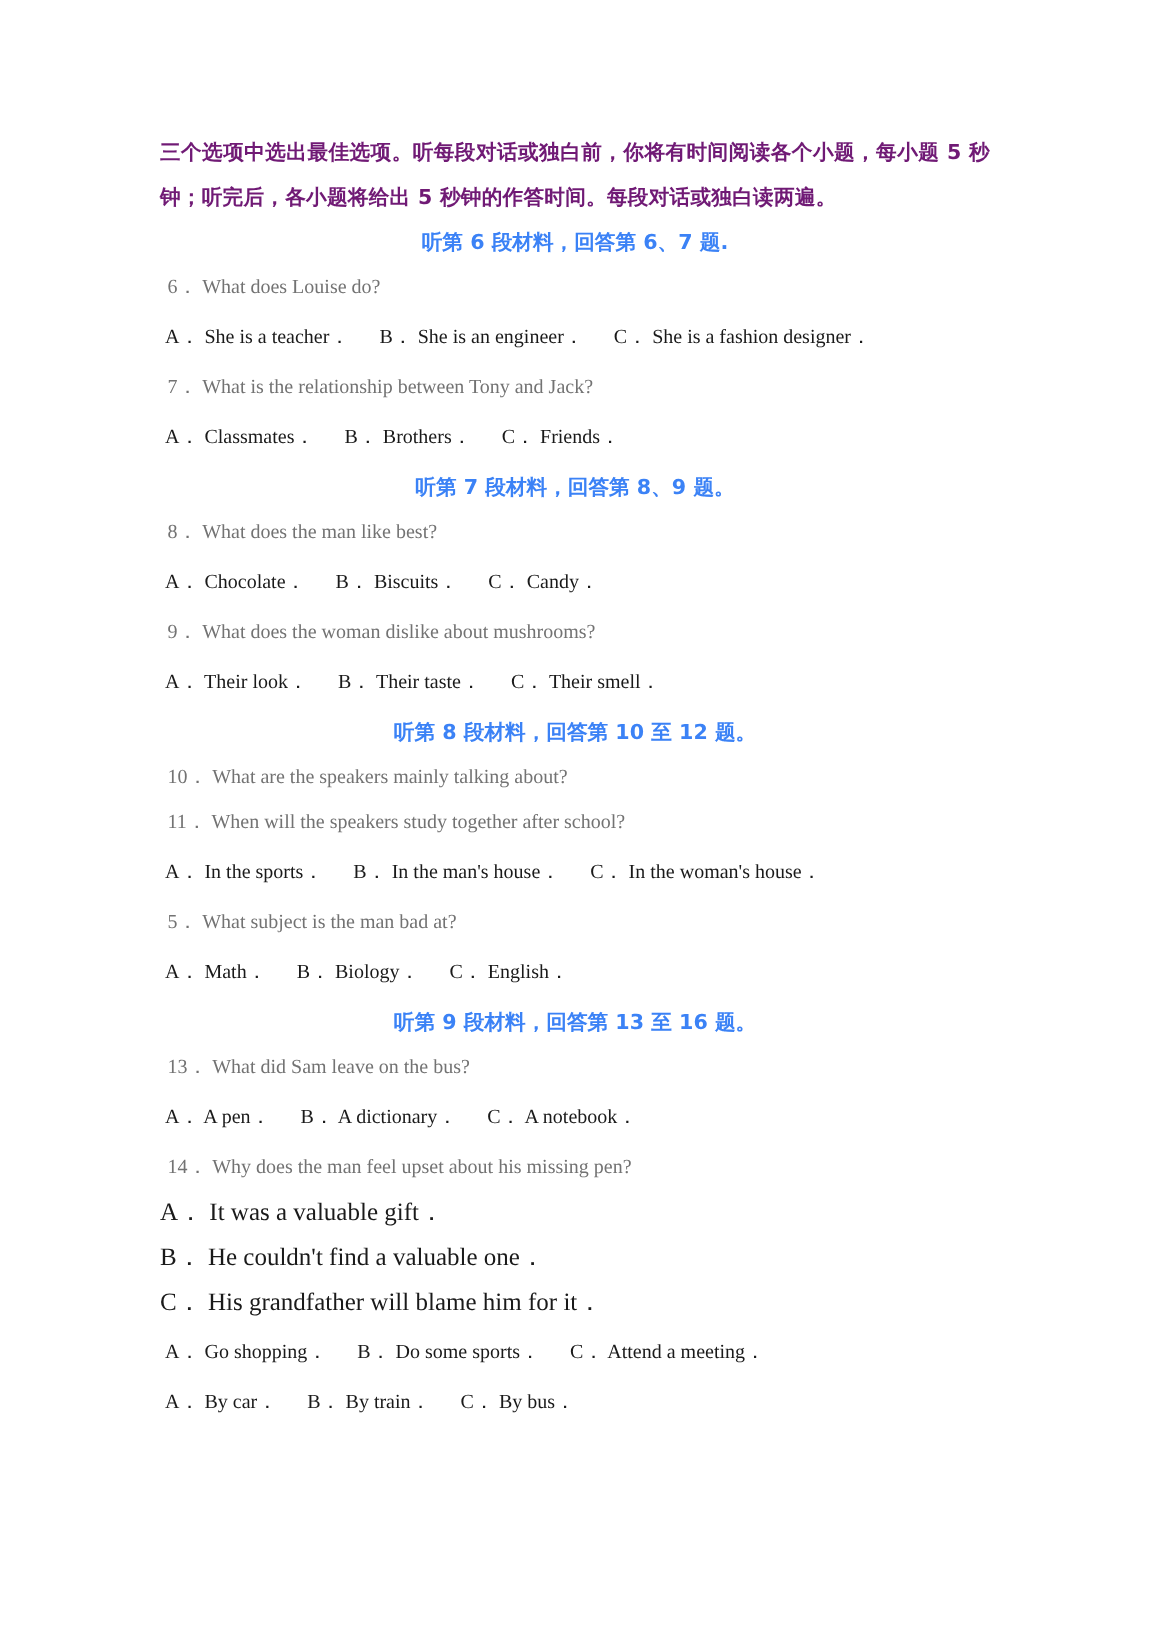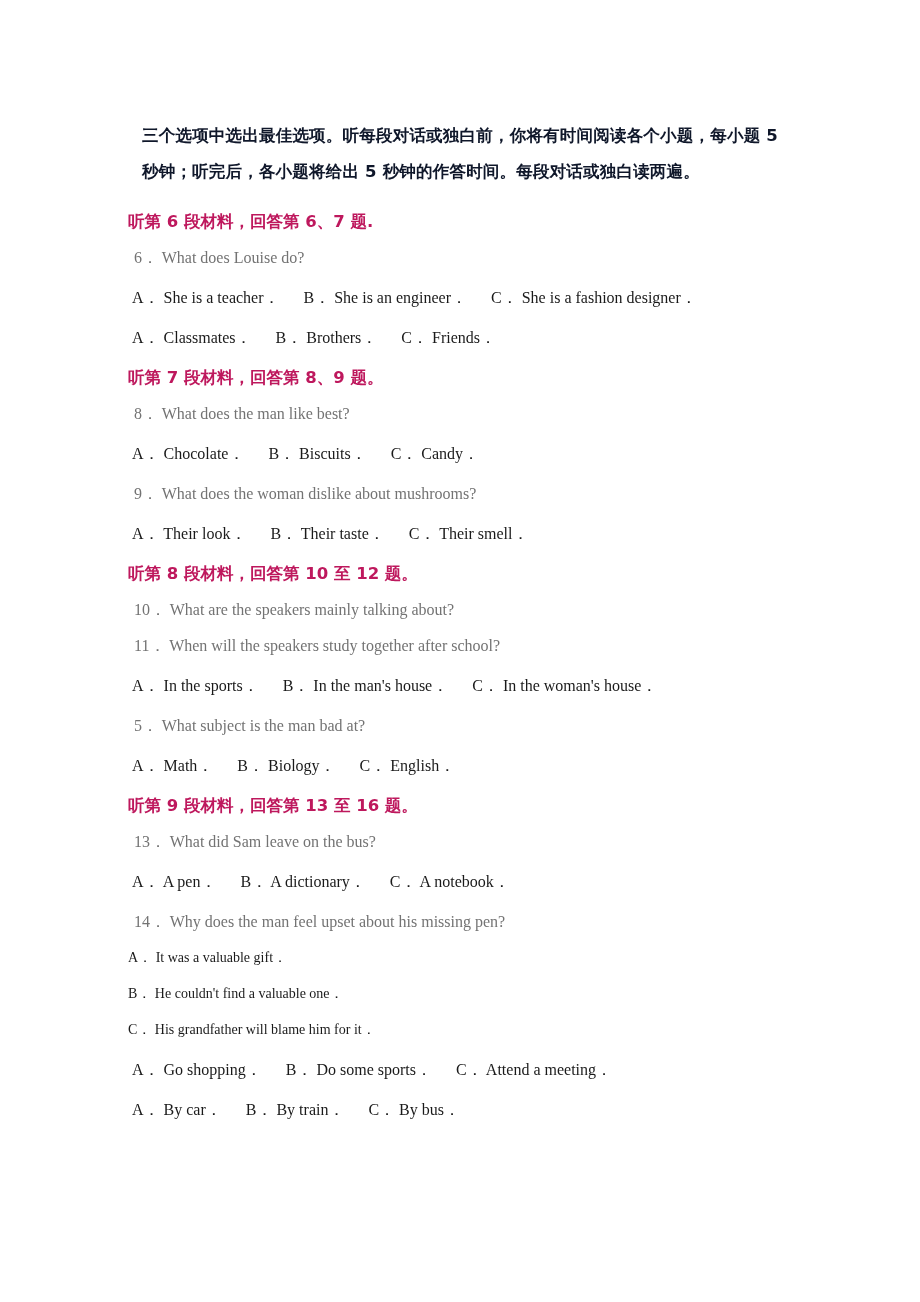--- a/index.html
+++ b/index.html
@@ -30,33 +30,34 @@
 
   
   .intro {
     font-family: "DejaVu Sans", "Liberation Sans", sans-serif;
     font-weight: 700;
     font-size: 16.5px;
     line-height: 36px;
     letter-spacing: 0.2px;
     text-align: justify;
     text-justify: inter-character;
-    margin: 14px;
-    color: #0f172a;
+    margin: 0;
+    color: #701a75;
   }
 
   
   .section-header {
     font-family: "DejaVu Sans", "Liberation Sans", sans-serif;
     font-weight: 700;
     font-size: 16.5px;
     line-height: 36px;
     margin: 0;
-    color: #be185d;
+    color: #3b82f6;
     white-space: nowrap;
+    text-align: center;
   }
 
   
   .question {
     font-family: "Liberation Serif", "DejaVu Serif", serif;
     font-size: 16px;
     line-height: 36px;
     margin: 0;
     padding-left: 6px;
     color: #737373;
@@ -77,40 +78,41 @@
   .opt {
     display: inline-block;
   }
   .opt + .opt { margin-left: 24px; }
   .opt-letter { }
   .opt-text { }
 
   
   .options-stack .opt-line {
     font-family: "Liberation Serif", "DejaVu Serif", serif;
-    font-size: 14px;
+    font-size: 20px;
     line-height: 36px;
     margin: 0;
     color: #1a1a1a;
     white-space: nowrap;
   }
 </style>
 </head>
 <body>
 
 <div class="page">
   <div class="content">
 
     <p class="intro">三个选项中选出最佳选项。听每段对话或独白前，你将有时间阅读各个小题，每小题 5 秒钟；听完后，各小题将给出 5 秒钟的作答时间。每段对话或独白读两遍。</p>
 
     <div id="sections-container">
         <div class="section">
           <p class="section-header">听第 6 段材料，回答第 6、7 题.</p>
           <p class="question"><span class="q-num">6．</span> <span class="q-text">What does Louise do?</span></p>
           <p class="options-row"><span class="opt"><span class="opt-letter">A．</span> <span class="opt-text">She is a teacher．</span></span><span class="opt"><span class="opt-letter">B．</span> <span class="opt-text">She is an engineer．</span></span><span class="opt"><span class="opt-letter">C．</span> <span class="opt-text">She is a fashion designer．</span></span></p>
+          <p class="question"><span class="q-num">7．</span> <span class="q-text">What is the relationship between Tony and Jack?</span></p>
           <p class="options-row"><span class="opt"><span class="opt-letter">A．</span> <span class="opt-text">Classmates．</span></span><span class="opt"><span class="opt-letter">B．</span> <span class="opt-text">Brothers．</span></span><span class="opt"><span class="opt-letter">C．</span> <span class="opt-text">Friends．</span></span></p>
         </div>
         <div class="section">
           <p class="section-header">听第 7 段材料，回答第 8、9 题。</p>
           <p class="question"><span class="q-num">8．</span> <span class="q-text">What does the man like best?</span></p>
           <p class="options-row"><span class="opt"><span class="opt-letter">A．</span> <span class="opt-text">Chocolate．</span></span><span class="opt"><span class="opt-letter">B．</span> <span class="opt-text">Biscuits．</span></span><span class="opt"><span class="opt-letter">C．</span> <span class="opt-text">Candy．</span></span></p>
           <p class="question"><span class="q-num">9．</span> <span class="q-text">What does the woman dislike about mushrooms?</span></p>
           <p class="options-row"><span class="opt"><span class="opt-letter">A．</span> <span class="opt-text">Their look．</span></span><span class="opt"><span class="opt-letter">B．</span> <span class="opt-text">Their taste．</span></span><span class="opt"><span class="opt-letter">C．</span> <span class="opt-text">Their smell．</span></span></p>
         </div>
         <div class="section">

